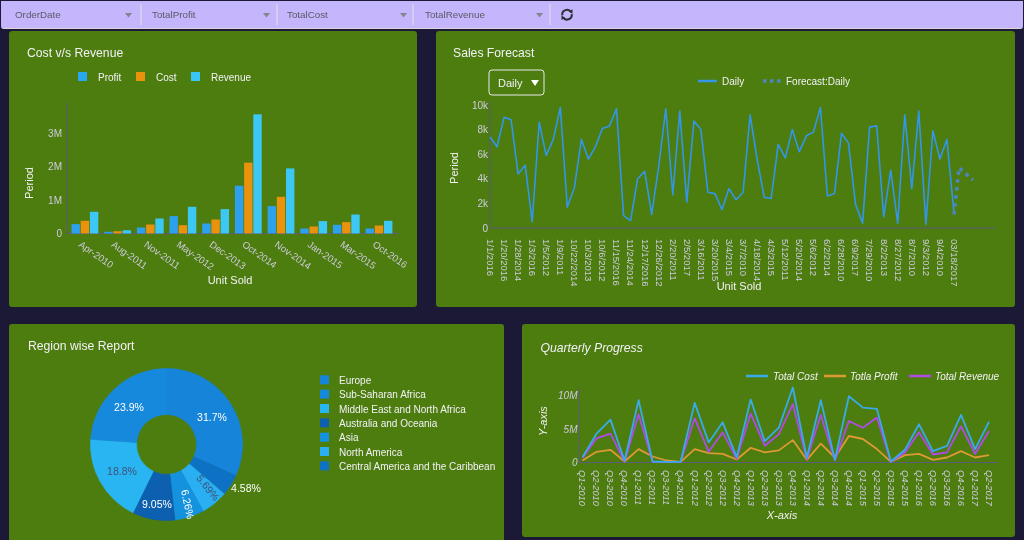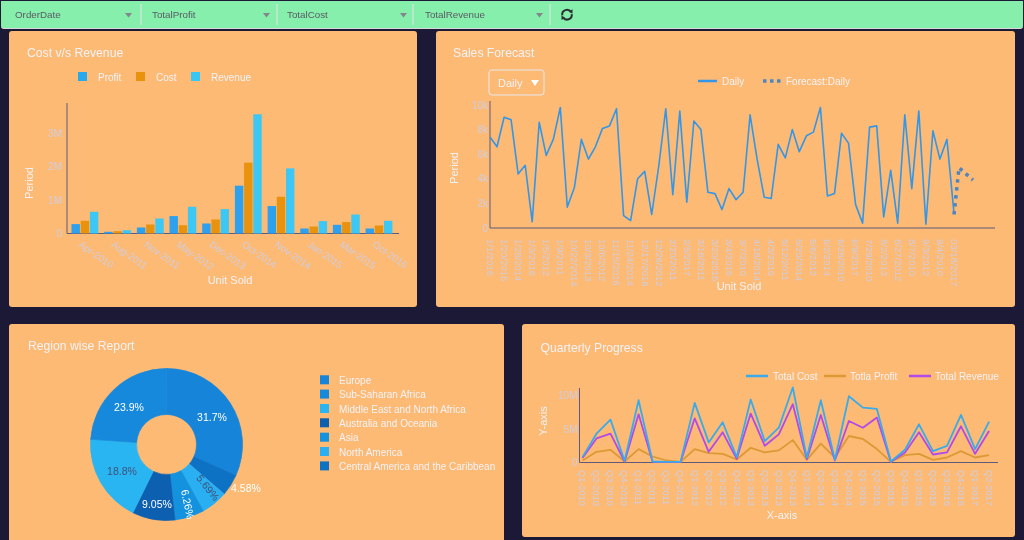--- a/index.html
+++ b/index.html
@@ -1,19 +1,19 @@
 <!DOCTYPE html>
 <html><head><meta charset="utf-8">
 <style>
 html,body { margin:0; padding:0; }
 body { width:1024px; height:540px; background:#1c1937; overflow:hidden;
        font-family:"Liberation Sans", sans-serif; position:relative; }
 .topbar { position:absolute; left:1px; top:1px; width:1022px; height:27px;
-          background:#86efac; border-radius:0 0 3px 3px; border-bottom:1px solid #d8d8dc; }
-.panel { position:absolute; background:#fdba74; border-radius:3px; }
+          background:#c4b5fd; border-radius:0 0 3px 3px; border-bottom:1px solid #d8d8dc; }
+.panel { position:absolute; background:#4d7c0f; border-radius:3px; }
 svg { display:block; }
 </style></head>
 <body>
 <div class="topbar">
     <svg width="1022" height="27" viewBox="0 0 1022 27">
       <text x="14" y="17" font-size="9.8" fill="#5a5a64">OrderDate</text>
 <path d="M124,12 L131,12 L127.5,16.5 Z" fill="#85858c"></path>
 <text x="151" y="17" font-size="9.8" fill="#5a5a64">TotalProfit</text>
 <path d="M262,12 L269,12 L265.5,16.5 Z" fill="#85858c"></path>
 <text x="286" y="17" font-size="9.8" fill="#5a5a64">TotalCost</text>
@@ -175,21 +175,21 @@
 <rect x="311" y="94.3" width="9" height="9" fill="#0d5fb0"></rect>
 <text x="330" y="102.8" font-size="10" fill="#f2f2f6">Australia and Oceania</text>
 <rect x="311" y="108.7" width="9" height="9" fill="#1492de"></rect>
 <text x="330" y="117.2" font-size="10" fill="#f2f2f6">Asia</text>
 <rect x="311" y="123.0" width="9" height="9" fill="#29aff2"></rect>
 <text x="330" y="131.6" font-size="10" fill="#f2f2f6">North America</text>
 <rect x="311" y="137.4" width="9" height="9" fill="#0e72c4"></rect>
 <text x="330" y="145.9" font-size="10" fill="#f2f2f6">Central America and the Caribbean</text>
     </svg>
   </div>
-<div class="panel" style="left:522px;top:324px;width:493px;height:213px;">
+<div class="panel" style="left:522px;top:324px;width:493px;height:213px;font-style:italic;">
 <svg width="493" height="213" viewBox="0 0 493 213">
       <text x="18.5" y="28" font-size="12.2" fill="#f2f2f6">Quarterly Progress</text>
 <line x1="224" y1="52" x2="246" y2="52" stroke="#3aabea" stroke-width="2.5"></line>
 <text x="251" y="56" font-size="10" fill="#f2f2f6">Total Cost</text>
 <line x1="302" y1="52" x2="324" y2="52" stroke="#dc9934" stroke-width="2.5"></line>
 <text x="328" y="56" font-size="10" fill="#f2f2f6">Totla Profit</text>
 <line x1="387" y1="52" x2="409" y2="52" stroke="#b14ae8" stroke-width="2.5"></line>
 <text x="413" y="56" font-size="10" fill="#f2f2f6">Total Revenue</text>
 <line x1="57.5" y1="64" x2="57.5" y2="138.5" stroke="#5d5a7d" stroke-width="1"></line>
 <line x1="57.5" y1="138.5" x2="476" y2="138.5" stroke="#5d5a7d" stroke-width="1"></line>

